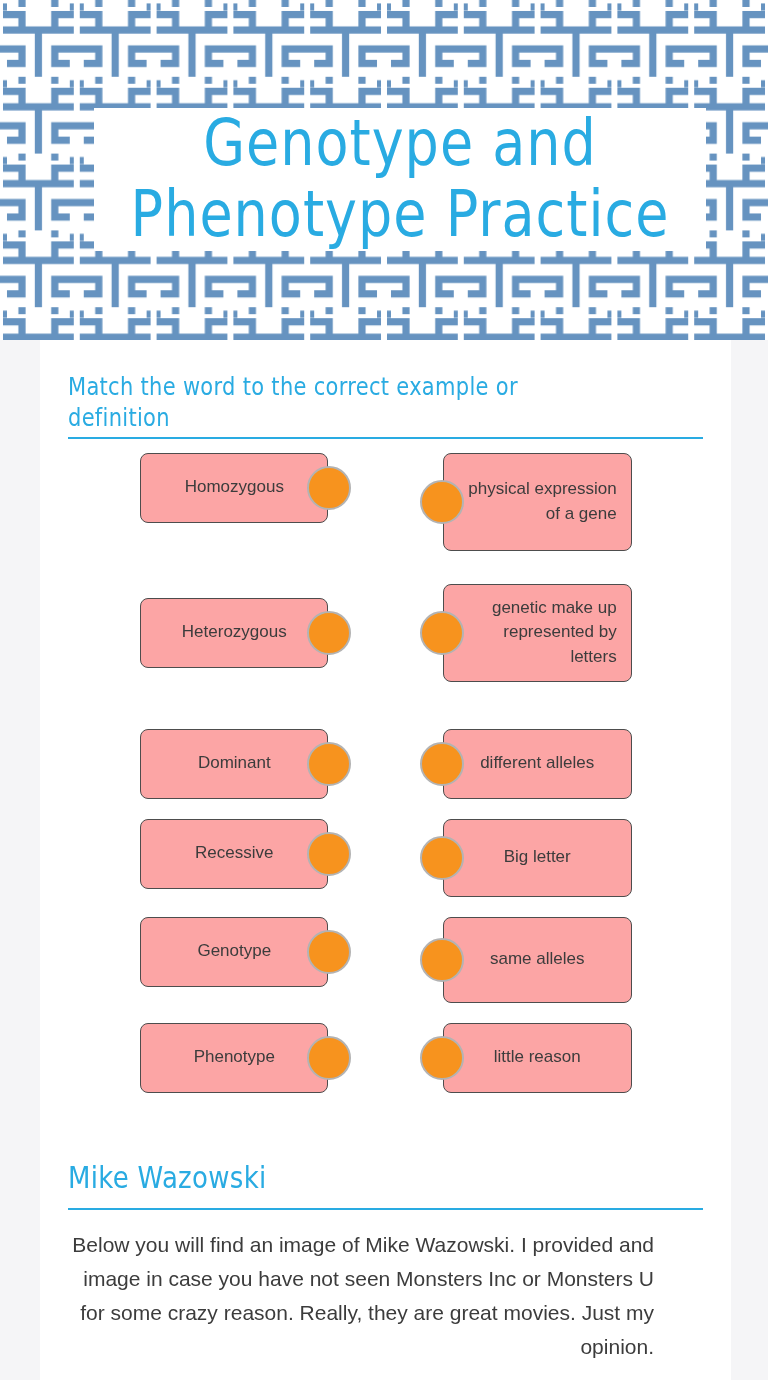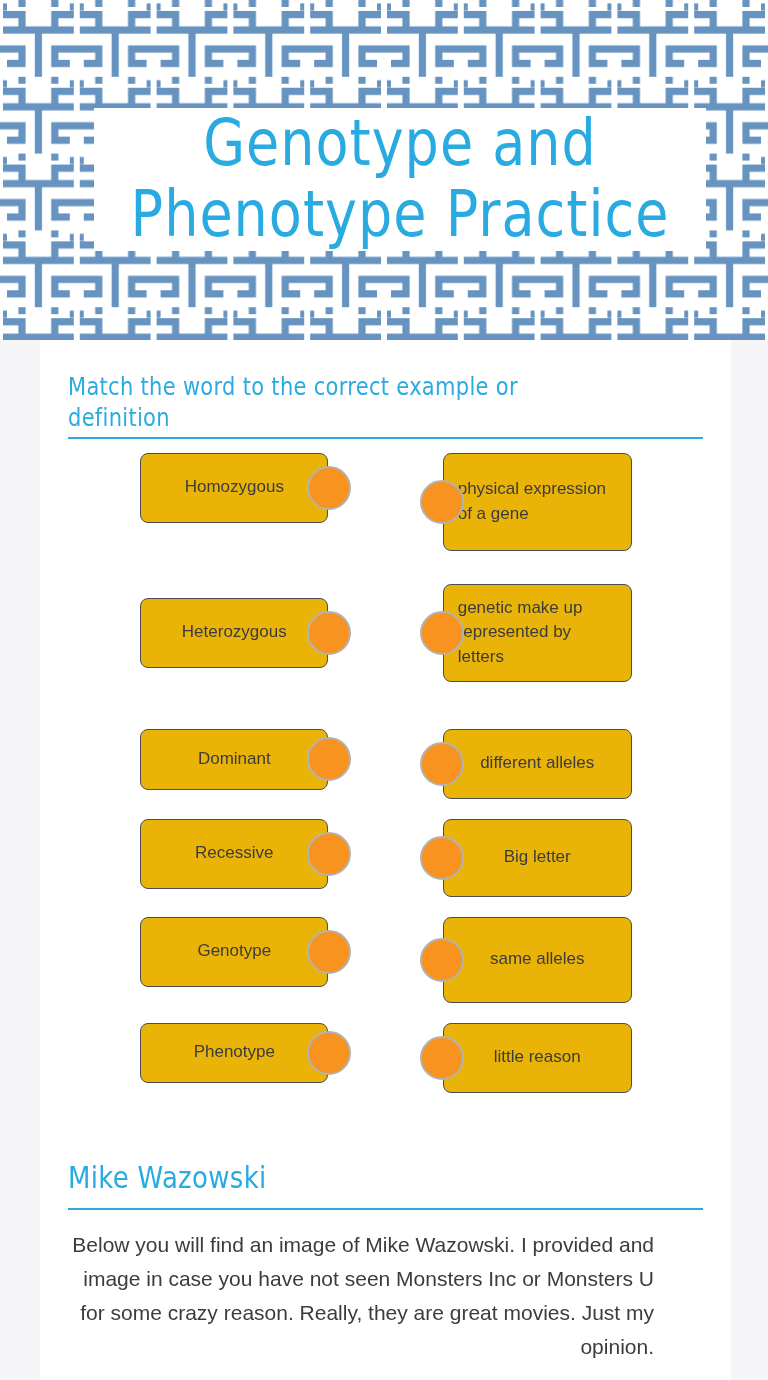--- a/index.html
+++ b/index.html
@@ -118,25 +118,25 @@
     display: flex;
     justify-content: flex-start;
     position: relative;
   }
 
   .match-box {
     position: relative;
     box-sizing: border-box;
     border: 1px solid #4d4d4d;
     border-radius: 8px;
-    background: #eab308;
+    background: #fca5a5;
     display: flex;
     align-items: center;
     justify-content: center;
-    text-align: left;
+    text-align: right;
     color: #3c3c3c;
     font-size: 17px;
     line-height: 1.45;
     font-family: "Liberation Sans", sans-serif;
     padding: 20px 14px;
   }
   .box-left {
     width: 188px;
     margin-right: 28px;
   }
@@ -261,21 +261,21 @@
         <div class="col-right">
           <div class="match-box box-right" style="height:98px;margin-top:-14px;">
             <span>genetic make up represented by letters</span>
             <span class="dot dot-left-edge"></span>
           </div>
         </div>
       </div>
 
       <div class="match-row" style="margin-top:47px;">
         <div class="col-left">
-          <div class="match-box box-left" style="height:61px;">
+          <div class="match-box box-left" style="height:70px;">
             <span>Dominant</span>
             <span class="dot dot-right-edge"></span>
           </div>
         </div>
         <div class="col-gap"></div>
         <div class="col-right">
           <div class="match-box box-right" style="height:70px;">
             <span>different alleles</span>
             <span class="dot dot-left-edge"></span>
           </div>
@@ -309,21 +309,21 @@
         <div class="col-right">
           <div class="match-box box-right" style="height:86px;">
             <span>same alleles</span>
             <span class="dot dot-left-edge"></span>
           </div>
         </div>
       </div>
 
       <div class="match-row" style="margin-top:20px;">
         <div class="col-left">
-          <div class="match-box box-left" style="height:60px;">
+          <div class="match-box box-left" style="height:70px;">
             <span>Phenotype</span>
             <span class="dot dot-right-edge"></span>
           </div>
         </div>
         <div class="col-gap"></div>
         <div class="col-right">
           <div class="match-box box-right" style="height:70px;">
             <span>little reason</span>
             <span class="dot dot-left-edge"></span>
           </div>

